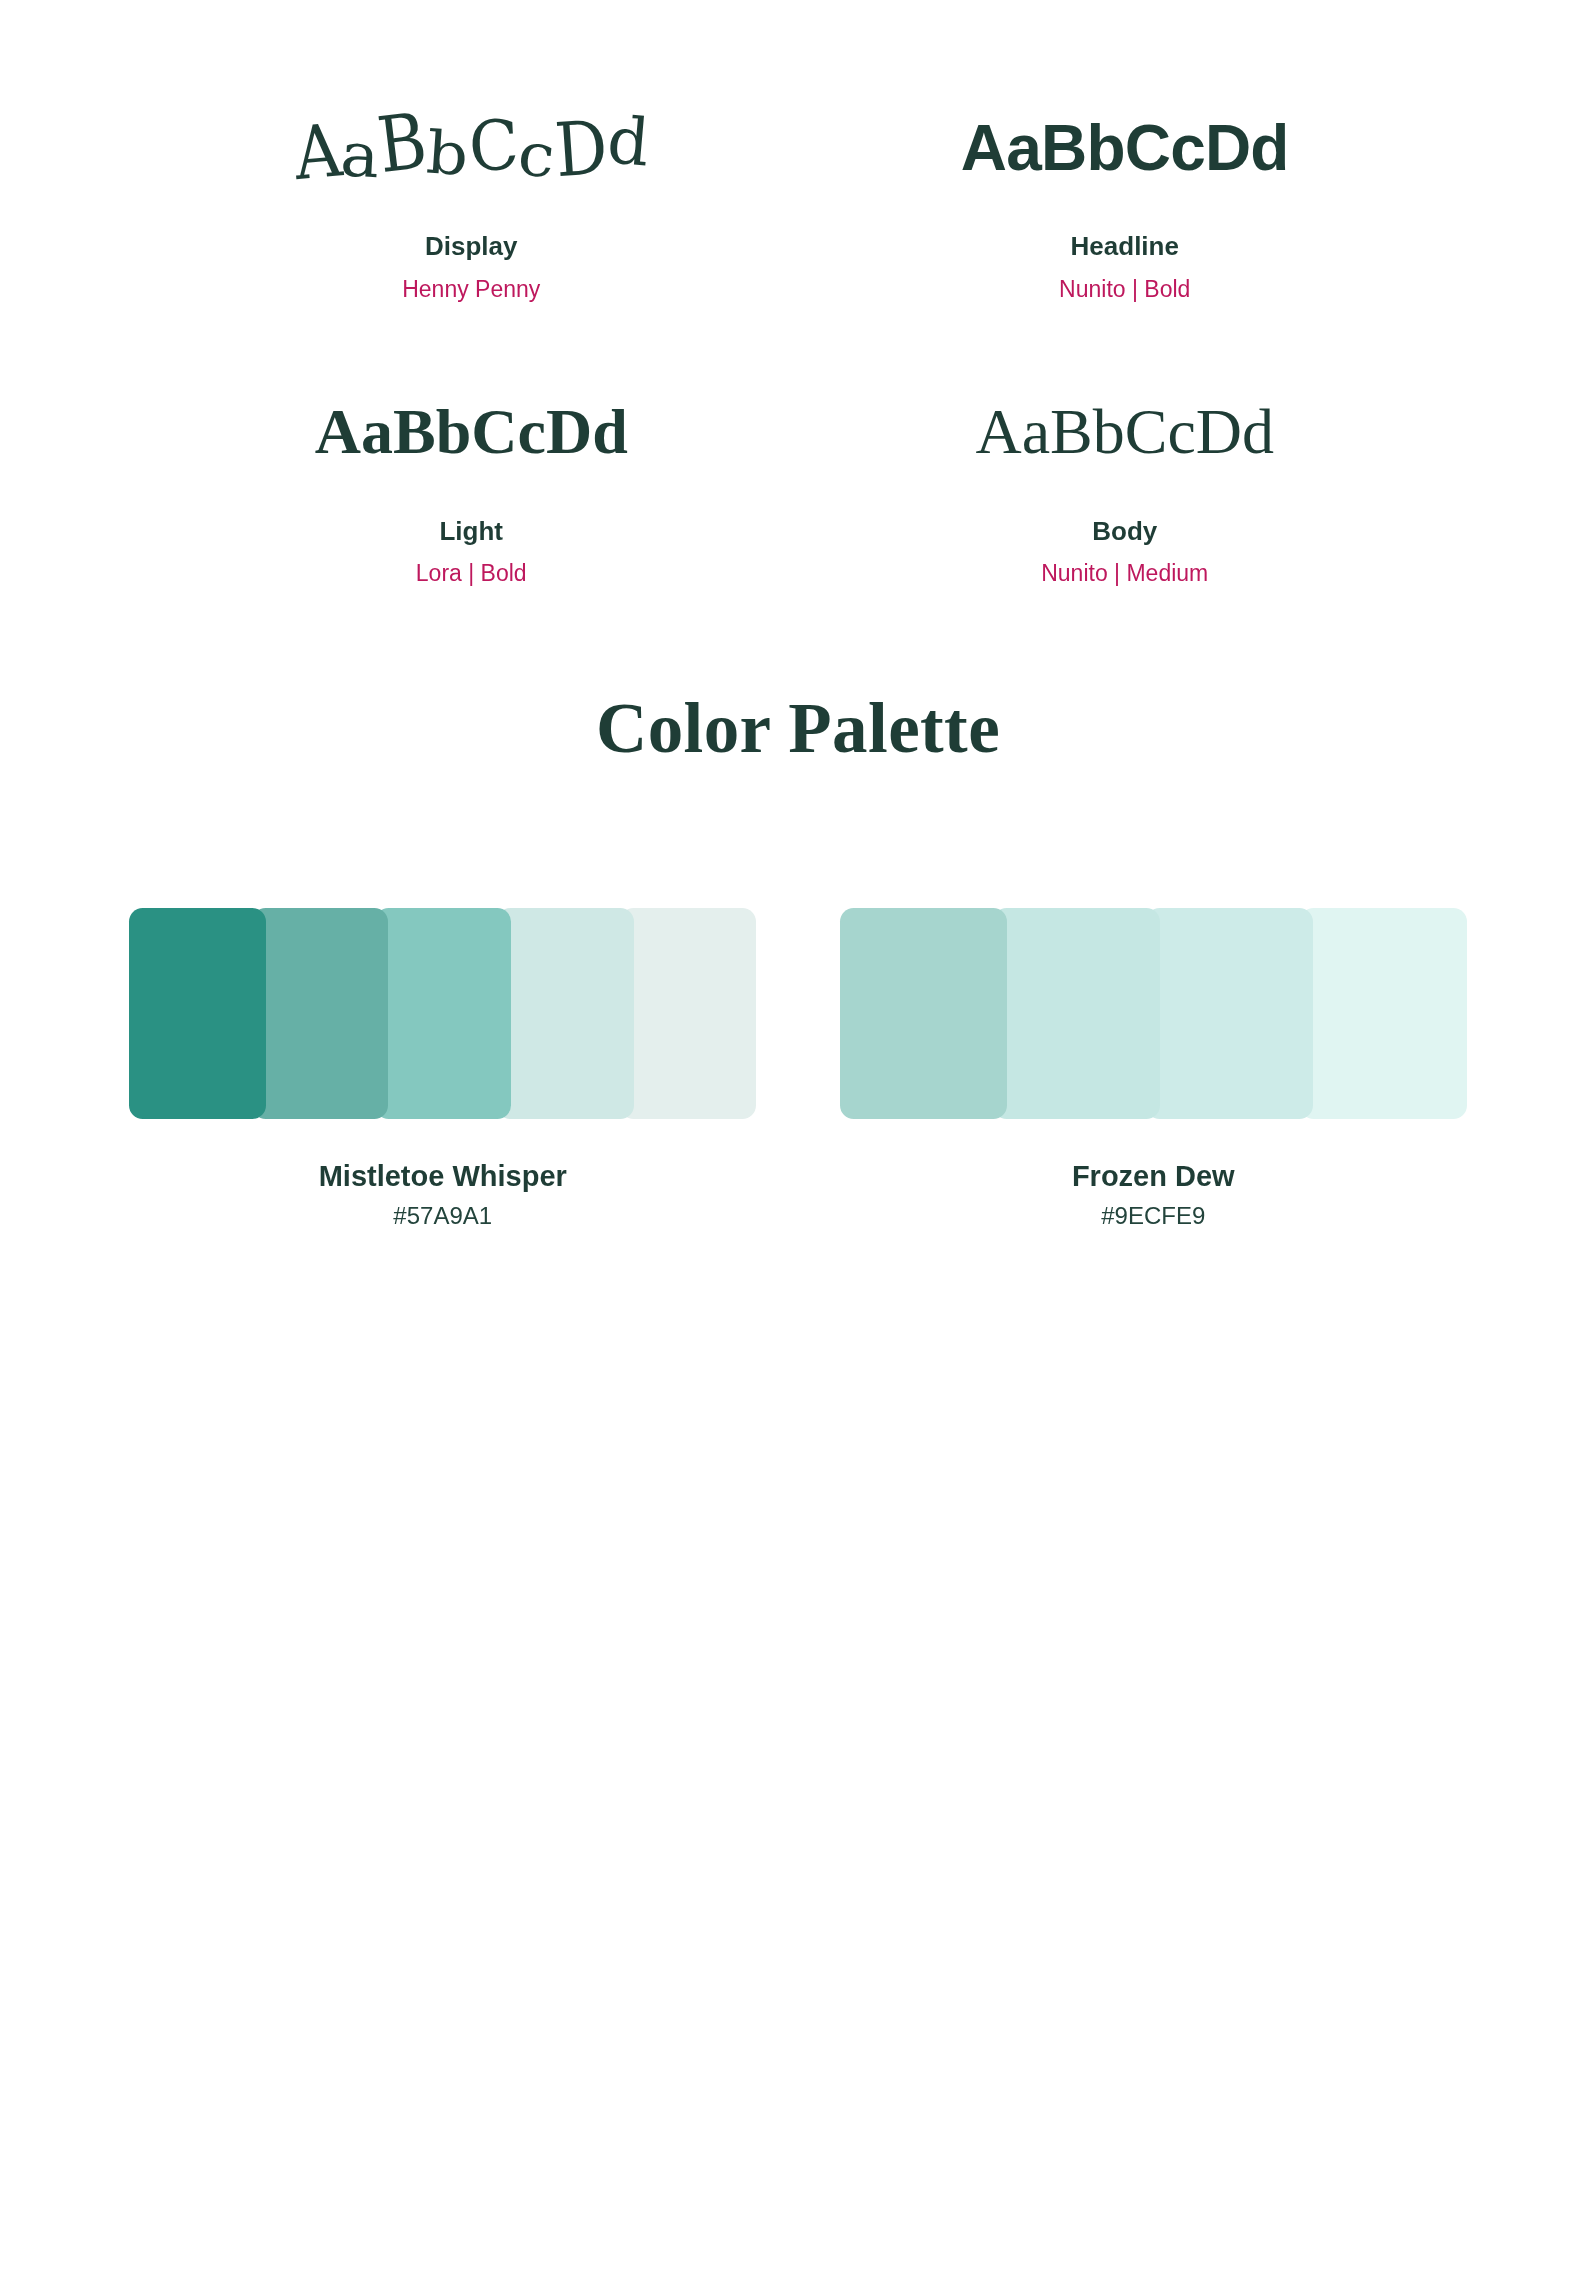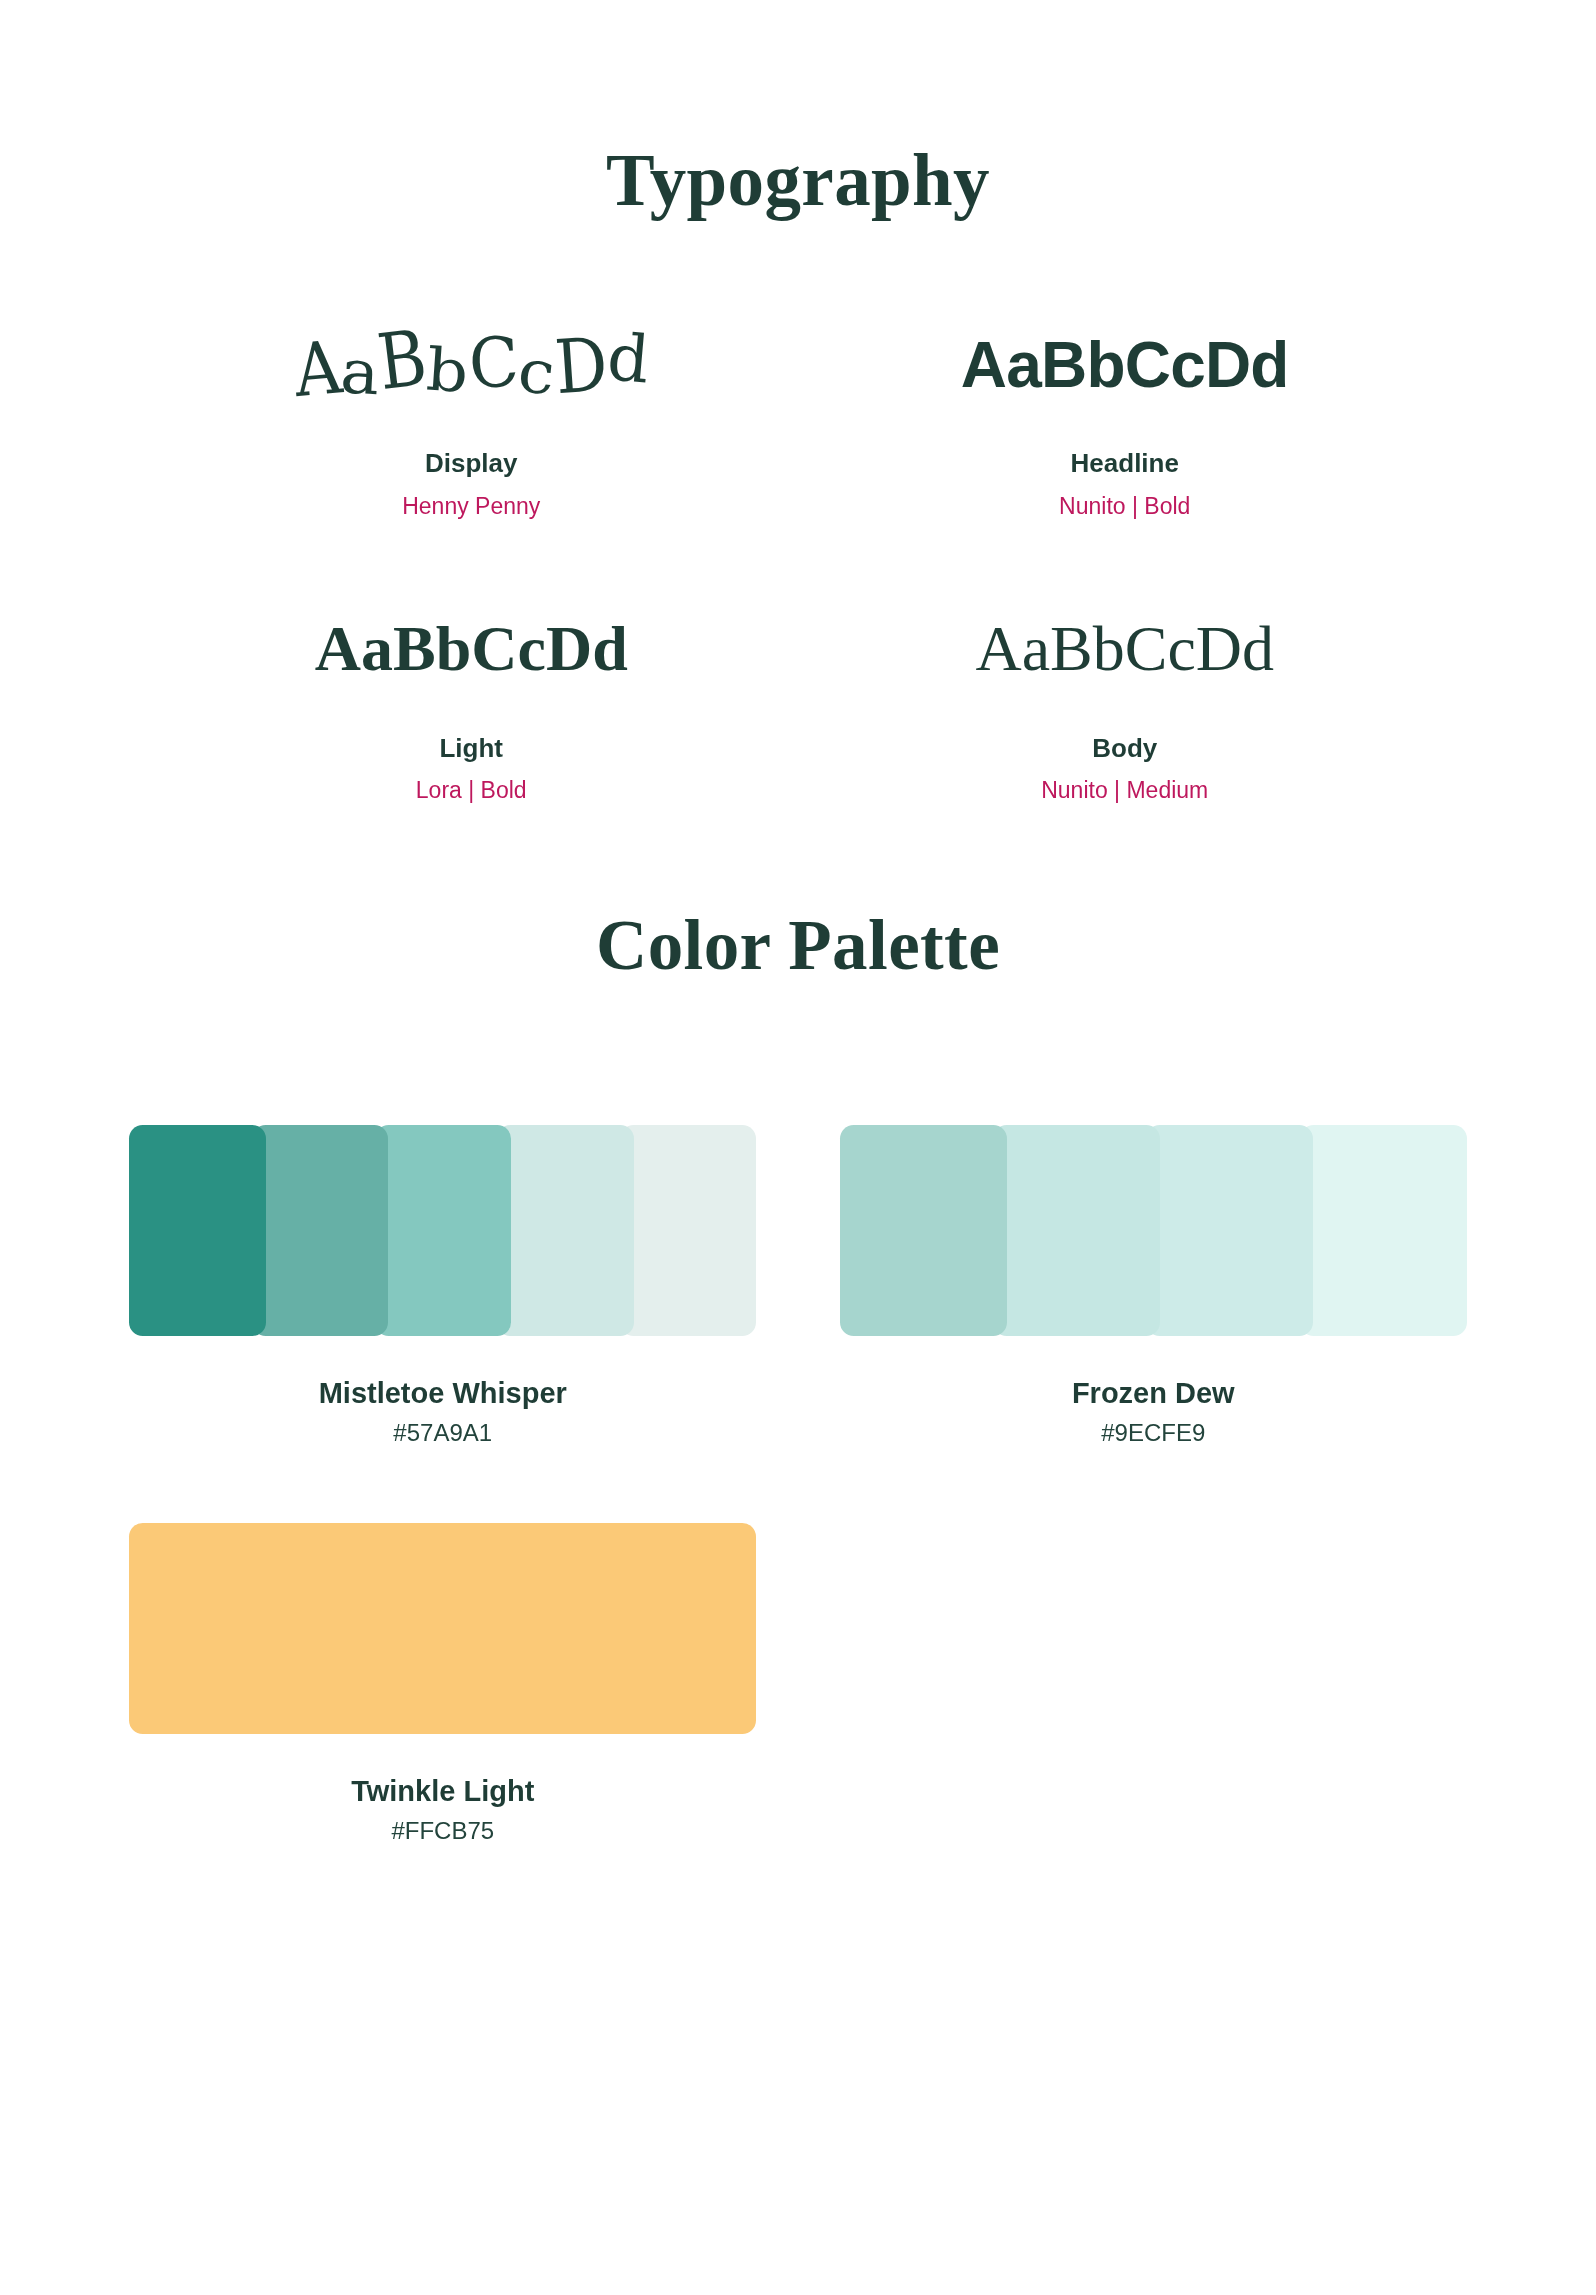--- a/index.html
+++ b/index.html
@@ -164,21 +164,20 @@
     color: #23443C;
     margin-top: 9px;
   }
 </style>
 </head>
 <body>
 
 <div class="page">
 
   <section>
-    <h1 class="section-heading" id="typography-heading">Typography</h1>
 
     <div class="type-grid">
 
       <div class="type-cell">
         <div class="specimen display">
           <span>A</span>
             <span>a</span>
             <span>B</span>
             <span>b</span>
             <span>C</span>
@@ -233,25 +232,18 @@
         <div class="swatch-bar">
             <div class="swatch" title="#A6D5CE" style="background: rgb(166, 213, 206);"></div>
             <div class="swatch" title="#C5E7E3" style="background: rgb(197, 231, 227);"></div>
             <div class="swatch" title="#CDEBE8" style="background: rgb(205, 235, 232);"></div>
             <div class="swatch" title="#E0F5F2" style="background: rgb(224, 245, 242);"></div>
           </div>
         <div class="color-name">Frozen Dew</div>
         <div class="color-hex">#9ECFE9</div>
       </div>
 
-      <div class="palette-cell">
-        <div class="swatch-bar">
-            <div class="swatch" title="#FBC977" style="background: rgb(251, 201, 119);"></div>
-          </div>
-        <div class="color-name">Twinkle Light</div>
-        <div class="color-hex">#FFCB75</div>
-      </div>
 
     </div>
   </section>
 
 </div>
 
 
 </body></html>

